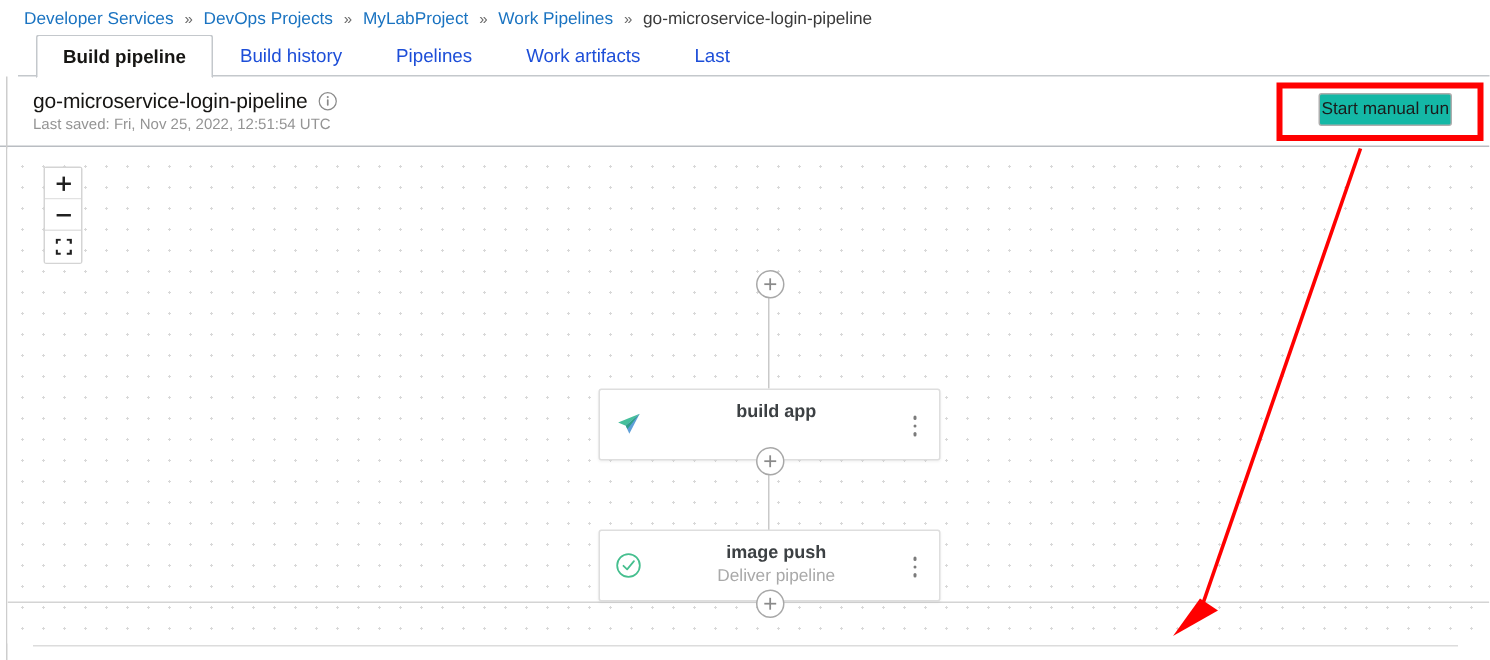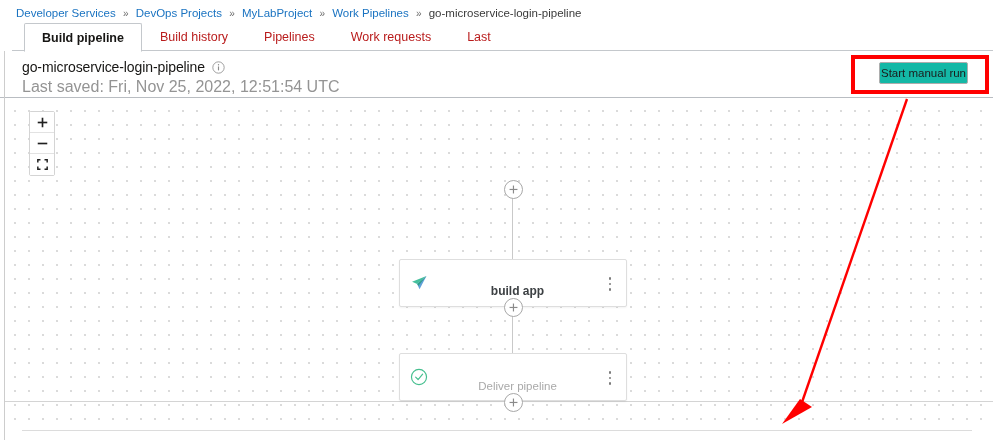--- a/index.html
+++ b/index.html
@@ -56,21 +56,21 @@
     top: 0;
     display: flex;
     align-items: stretch;
     height: 28px;
   }
   .tab {
     padding: 0 17px;
     display: flex;
     align-items: center;
     font-size: 12.5px;
-    color: #b91c1c;
+    color: #1d4ed8;
     box-sizing: border-box;
     cursor: pointer;
     white-space: nowrap;
     border: 1px solid transparent;
   }
   .tab.active {
     color: #161513;
     font-weight: bold;
     background: #ffffff;
     border: 1px solid #c4c8cc;
@@ -106,21 +106,21 @@
     margin-left: 7px;
     width: 13px;
     height: 13px;
     display: inline-block;
     cursor: pointer;
   }
   .head-sub {
     position: absolute;
     left: 22px;
     top: 27px;
-    font-size: 16px;
+    font-size: 10px;
     color: #949494;
   }
   .manual-run-btn {
     position: absolute;
     left: 879px;
     top: 62px;
     width: 89px;
     height: 22px;
     background: #14b8a6;
     border: 1px solid #adadad;
@@ -231,21 +231,20 @@
     top: 13px;
     width: 20px;
     height: 20px;
   }
   .stage-text {
     position: absolute;
     left: 40px;
     top: 7px;
     width: 155px;
     text-align: center;
-    margin-top: 17px;
   }
   .stage-name {
     font-size: 12px;
     font-weight: bold;
     color: #3c4043;
     line-height: 15px;
   }
   .stage-sub {
     font-size: 11.5px;
     color: #a9a9a9;
@@ -321,21 +320,21 @@
     <div class="tab active">
       <span>Build pipeline</span>
     </div>
     <div class="tab">
       <span>Build history</span>
     </div>
     <div class="tab">
       <span>Pipelines</span>
     </div>
     <div class="tab">
-      <span>Work requests</span>
+      <span>Work artifacts</span>
     </div>
     <div class="tab">
       <span>Last</span>
     </div>
   </div>
 </div>
 
 <div class="page-head">
   <div class="head-title-row">
     <span class="head-title">go-microservice-login-pipeline</span>
@@ -414,20 +413,21 @@
   </div>
 
   <div class="stage" style="left:394px; top:254px;">
     <span class="stage-icon">
       <svg width="20" height="20" viewBox="0 0 22 22">
         <circle cx="11" cy="11" r="8.3" fill="none" stroke="#46bf8f" stroke-width="1.3"></circle>
         <path d="M7.3 11.2 L10.0 13.8 L15.0 7.8" fill="none" stroke="#46bf8f" stroke-width="1.3" stroke-linecap="round" stroke-linejoin="round"></path>
       </svg>
     </span>
     <div class="stage-text">
+      <div class="stage-name">image push</div>
       <div class="stage-sub">Deliver pipeline</div>
     </div>
     <div class="kebab">
       <i></i>
         <i></i>
         <i></i>
     </div>
   </div>
 
   <div class="hline" style="left:0px; top:302px; width:988px;"></div>

